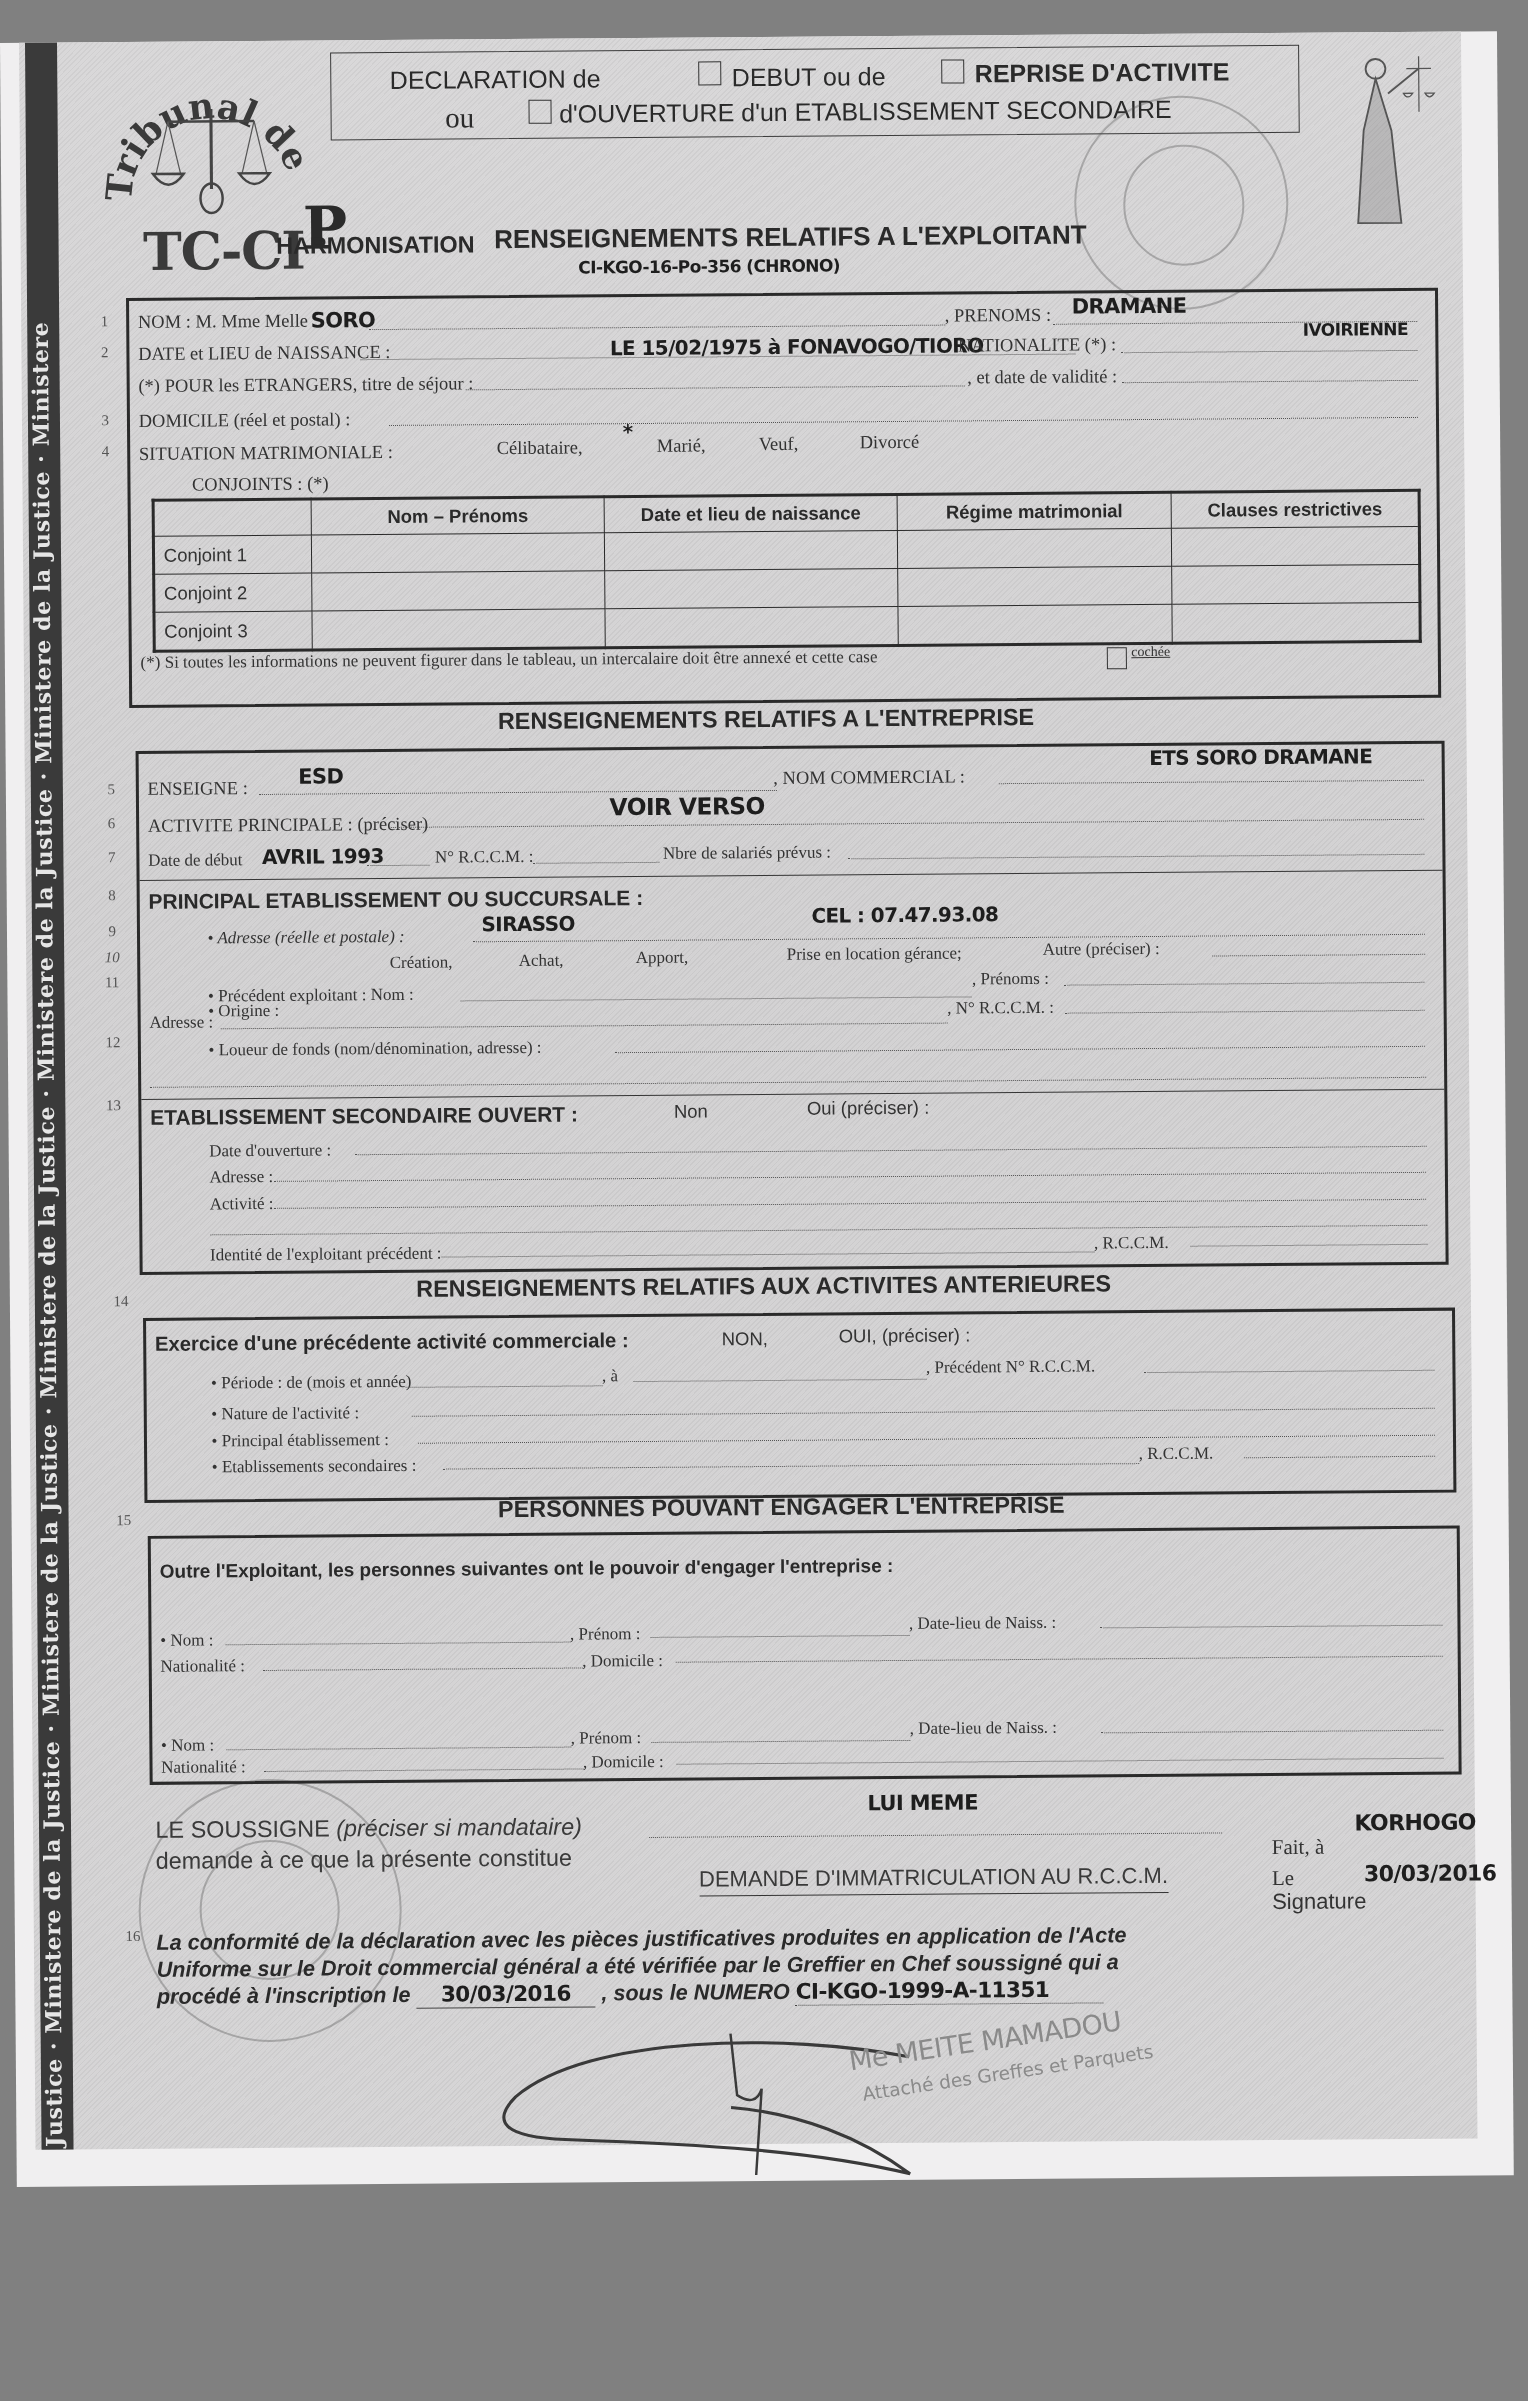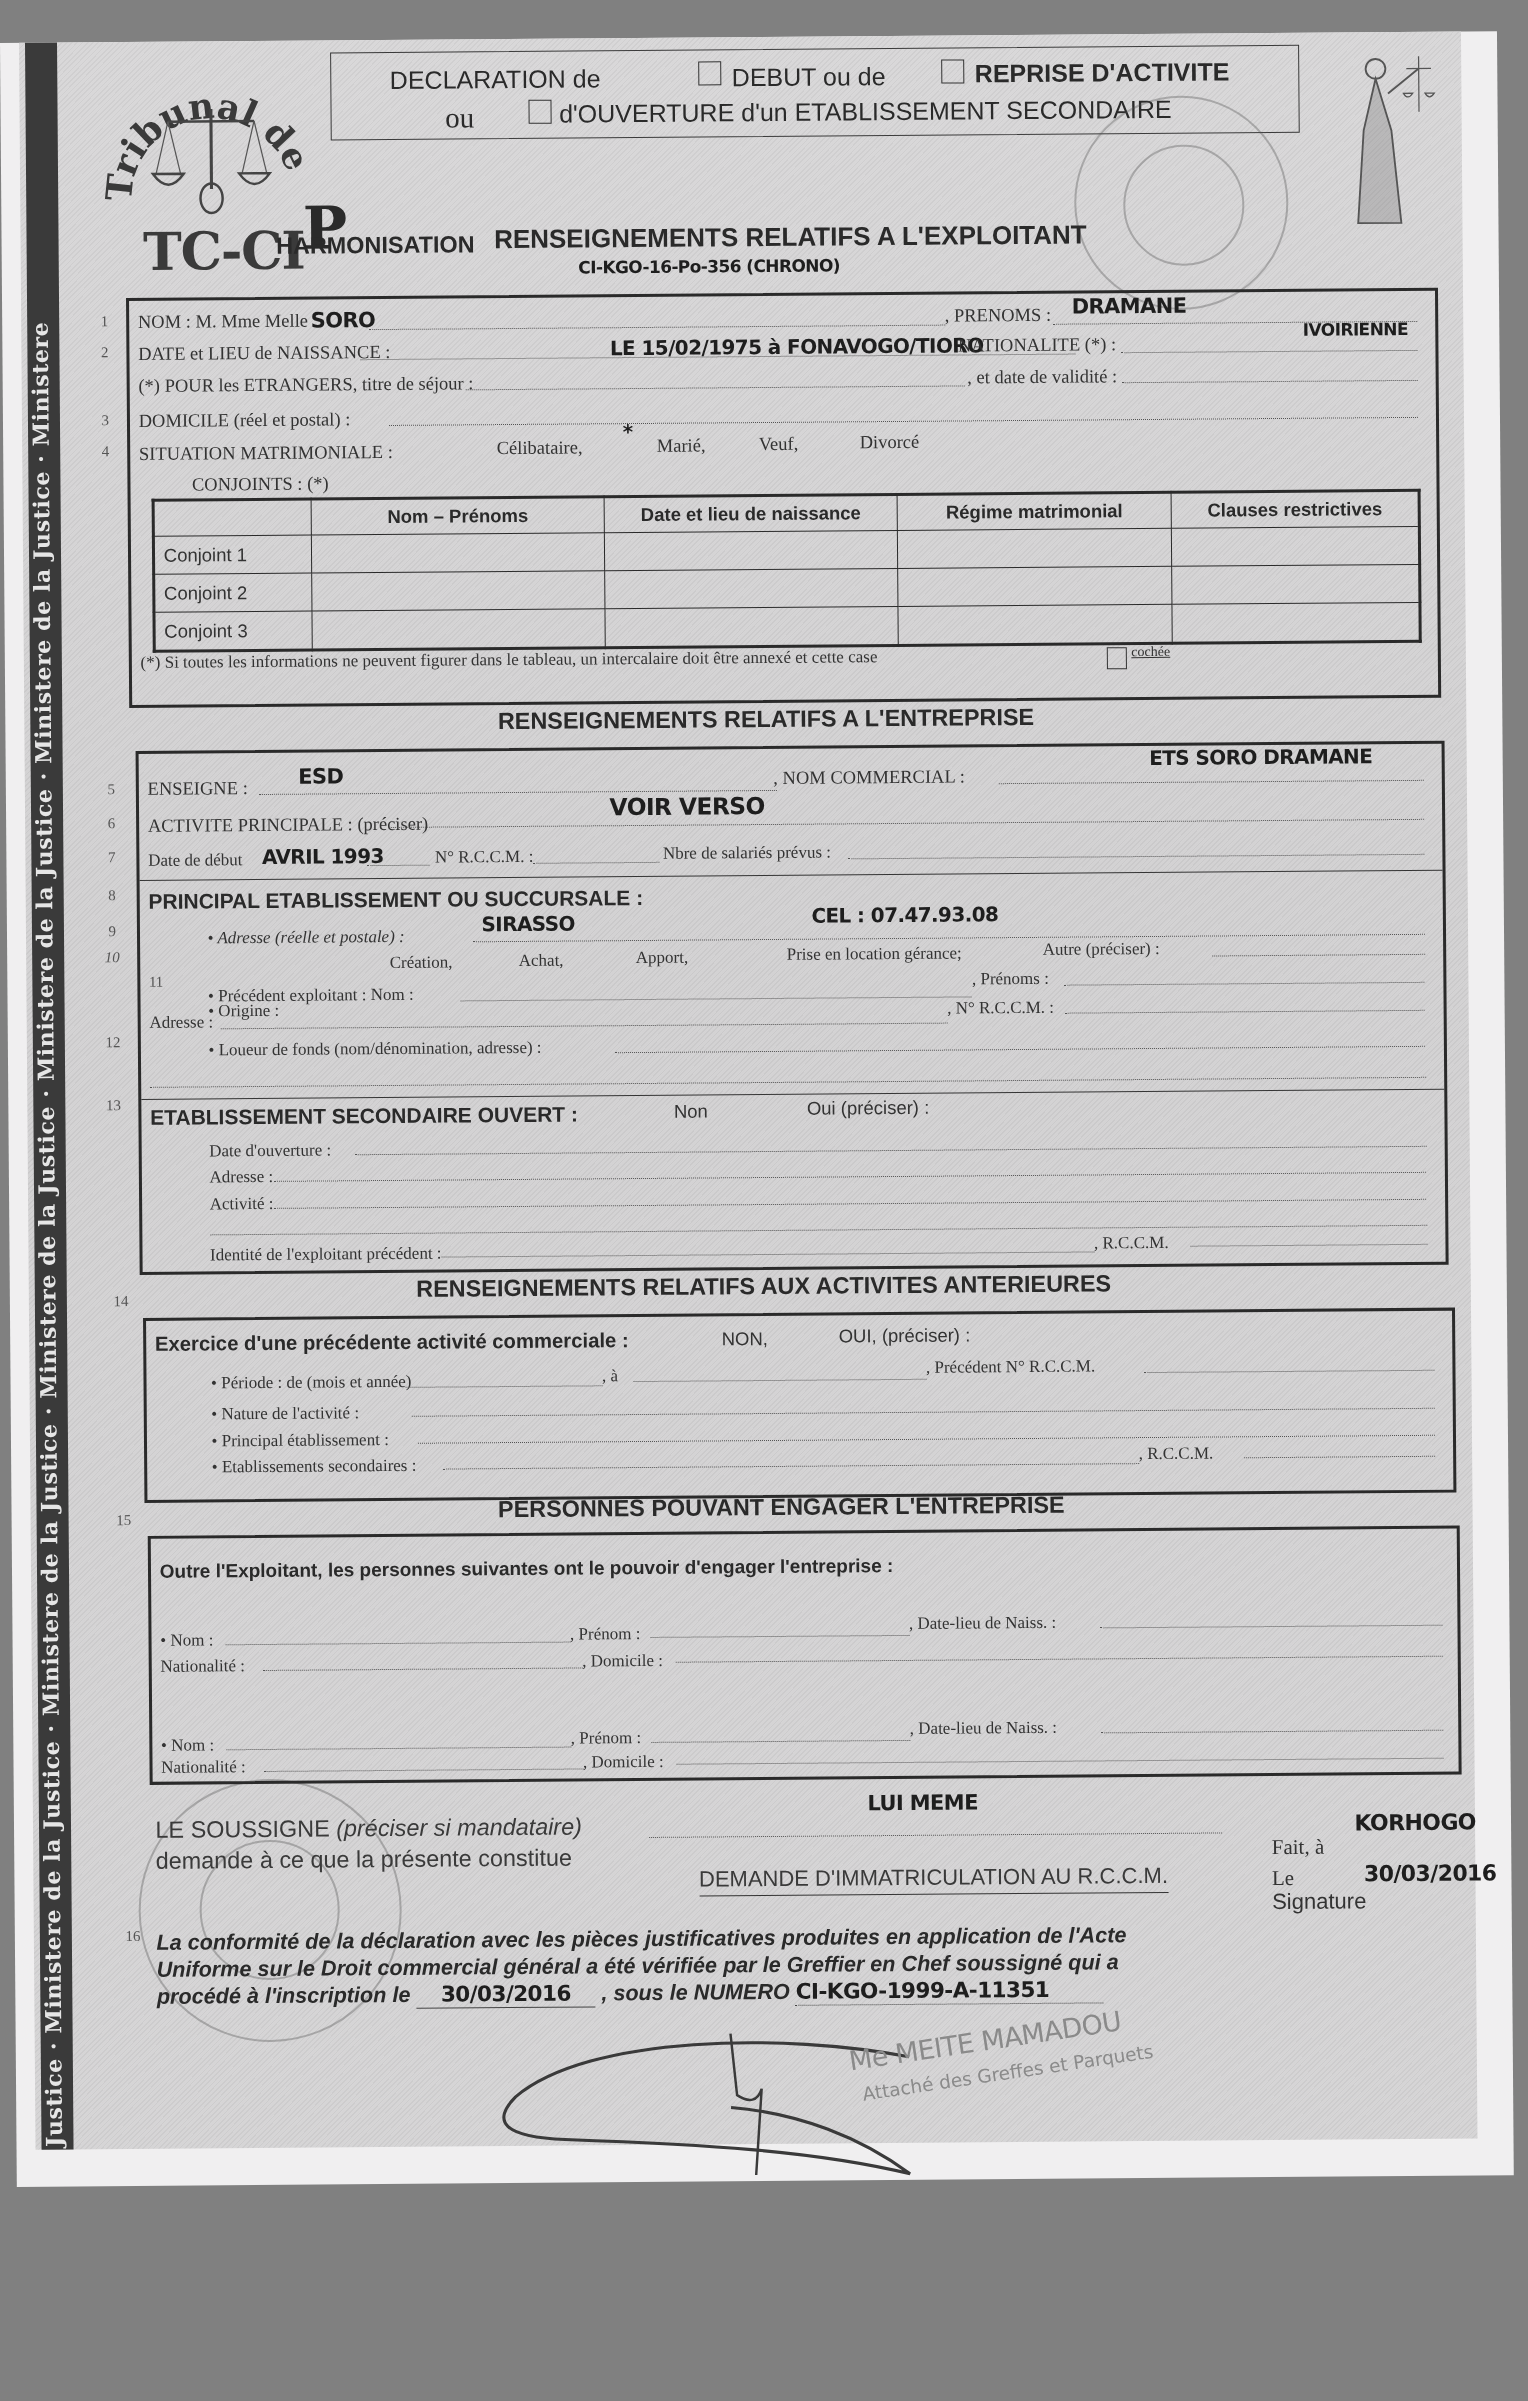--- a/index.html
+++ b/index.html
@@ -111,21 +111,21 @@
     <div class="abs num" style="left:80px; top:271px;">1</div>
     <div class="abs num" style="left:80px; top:302px;">2</div>
     <div class="abs num" style="left:80px; top:370px;">3</div>
     <div class="abs num" style="left:80px; top:401px;">4</div>
     <div class="abs num" style="left:83px; top:739px;">5</div>
     <div class="abs num" style="left:83px; top:773px;">6</div>
     <div class="abs num" style="left:83px; top:807px;">7</div>
     <div class="abs num" style="left:83px; top:845px;">8</div>
     <div class="abs num" style="left:83px; top:881px;">9</div>
     <div class="abs num" style="left:79px; top:907px;font-style:italic;">10</div>
-    <div class="abs num" style="left:79px; top:932px;margin-left:44px;">11</div>
+    <div class="abs num" style="left:79px; top:932px;">11</div>
     <div class="abs num" style="left:79px; top:992px;">12</div>
     <div class="abs num" style="left:79px; top:1055px;">13</div>
     <div class="abs num" style="left:85px; top:1251px;">14</div>
     <div class="abs num" style="left:86px; top:1470px;">15</div>
     <div class="abs num" style="left:92px; top:1886px;">16</div>
 
     <div class="abs box" style="left:105px; top:256px; width:1306px; height:404px;">
       <div class="abs lbl" style="left:9.2px; top:11px;">NOM : M.   Mme   Melle</div>
       <div class="abs fill" style="left:182px; top:8.6px; font-size:21px;">SORO</div>
       <div class="abs dots" style="left:240px; top:30px; width:576px;"></div>

